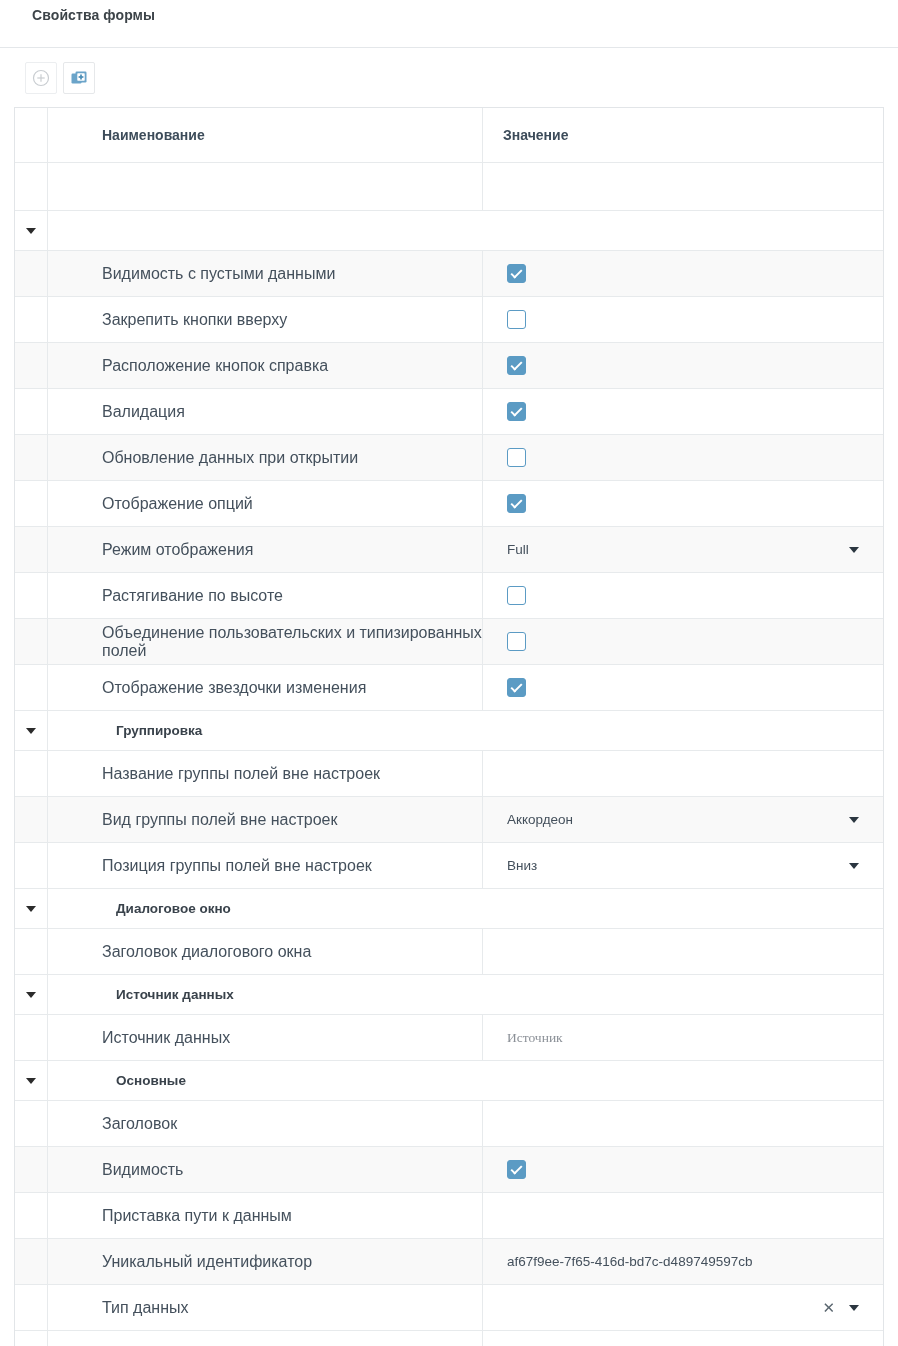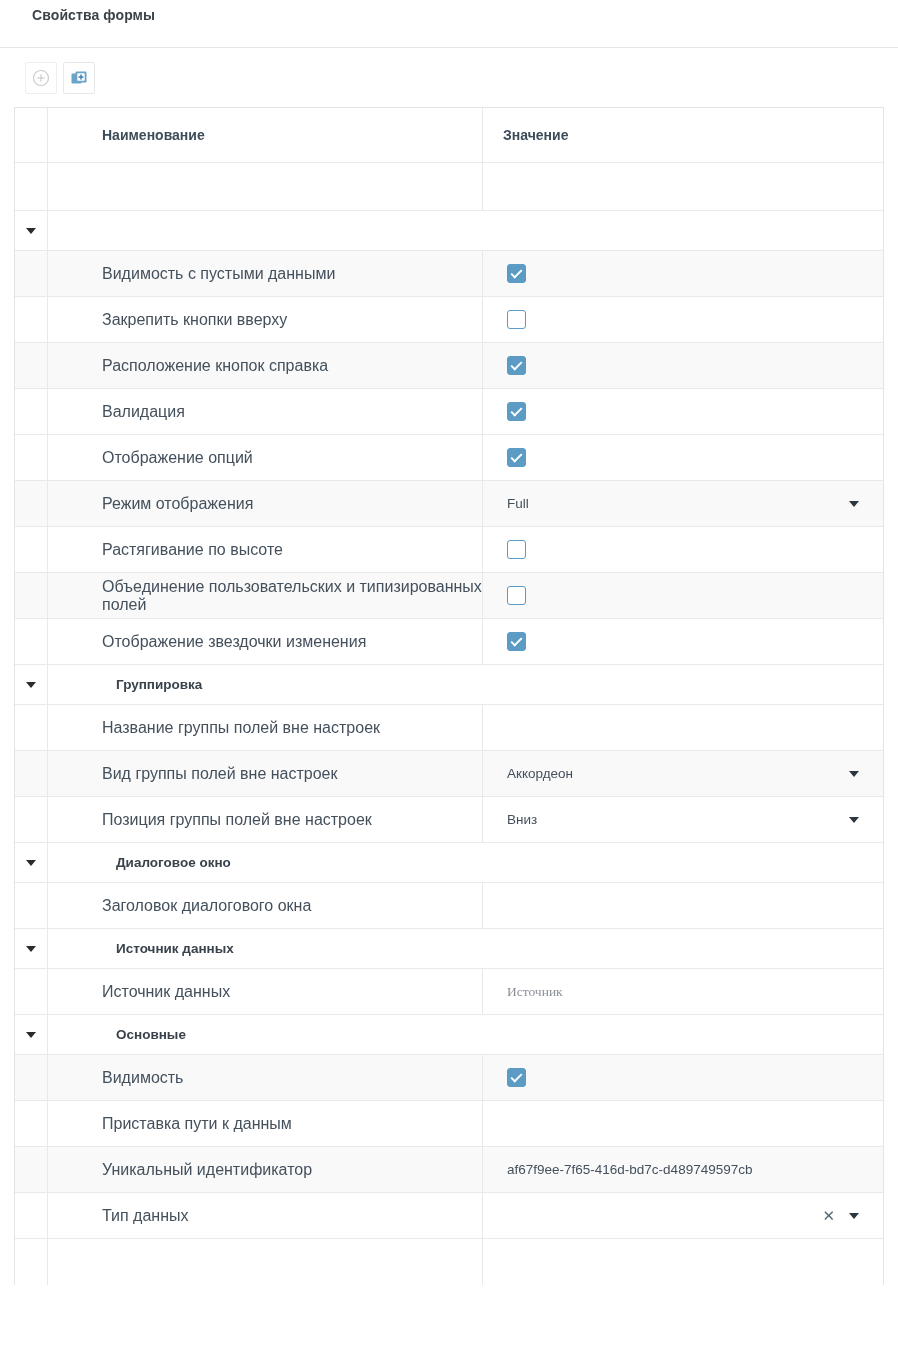--- a/index.html
+++ b/index.html
@@ -277,20 +277,27 @@
     <div class="row plain">
       <div class="c-toggle"></div>
       <div class="c-name">Валидация</div>
       <div class="c-value">
         <span class="cbx on">
             <span class="tick"></span>
           </span>
       </div>
     </div>
 
+    <div class="row alt">
+      <div class="c-toggle"></div>
+      <div class="c-name">Обновление данных при открытии</div>
+      <div class="c-value">
+        <span class="cbx"></span>
+      </div>
+    </div>
 
     <div class="row plain">
       <div class="c-toggle"></div>
       <div class="c-name">Отображение опций</div>
       <div class="c-value">
         <span class="cbx on">
             <span class="tick"></span>
           </span>
       </div>
     </div>
@@ -393,20 +400,25 @@
     </div>
 
     <div class="row group plain">
       <div class="c-toggle">
         <span class="caret"></span>
       </div>
       <div class="c-name">Основные</div>
       <div class="c-value"></div>
     </div>
 
+    <div class="row plain">
+      <div class="c-toggle"></div>
+      <div class="c-name">Заголовок</div>
+      <div class="c-value"></div>
+    </div>
 
     <div class="row alt">
       <div class="c-toggle"></div>
       <div class="c-name">Видимость</div>
       <div class="c-value">
         <span class="cbx on">
             <span class="tick"></span>
           </span>
       </div>
     </div>

